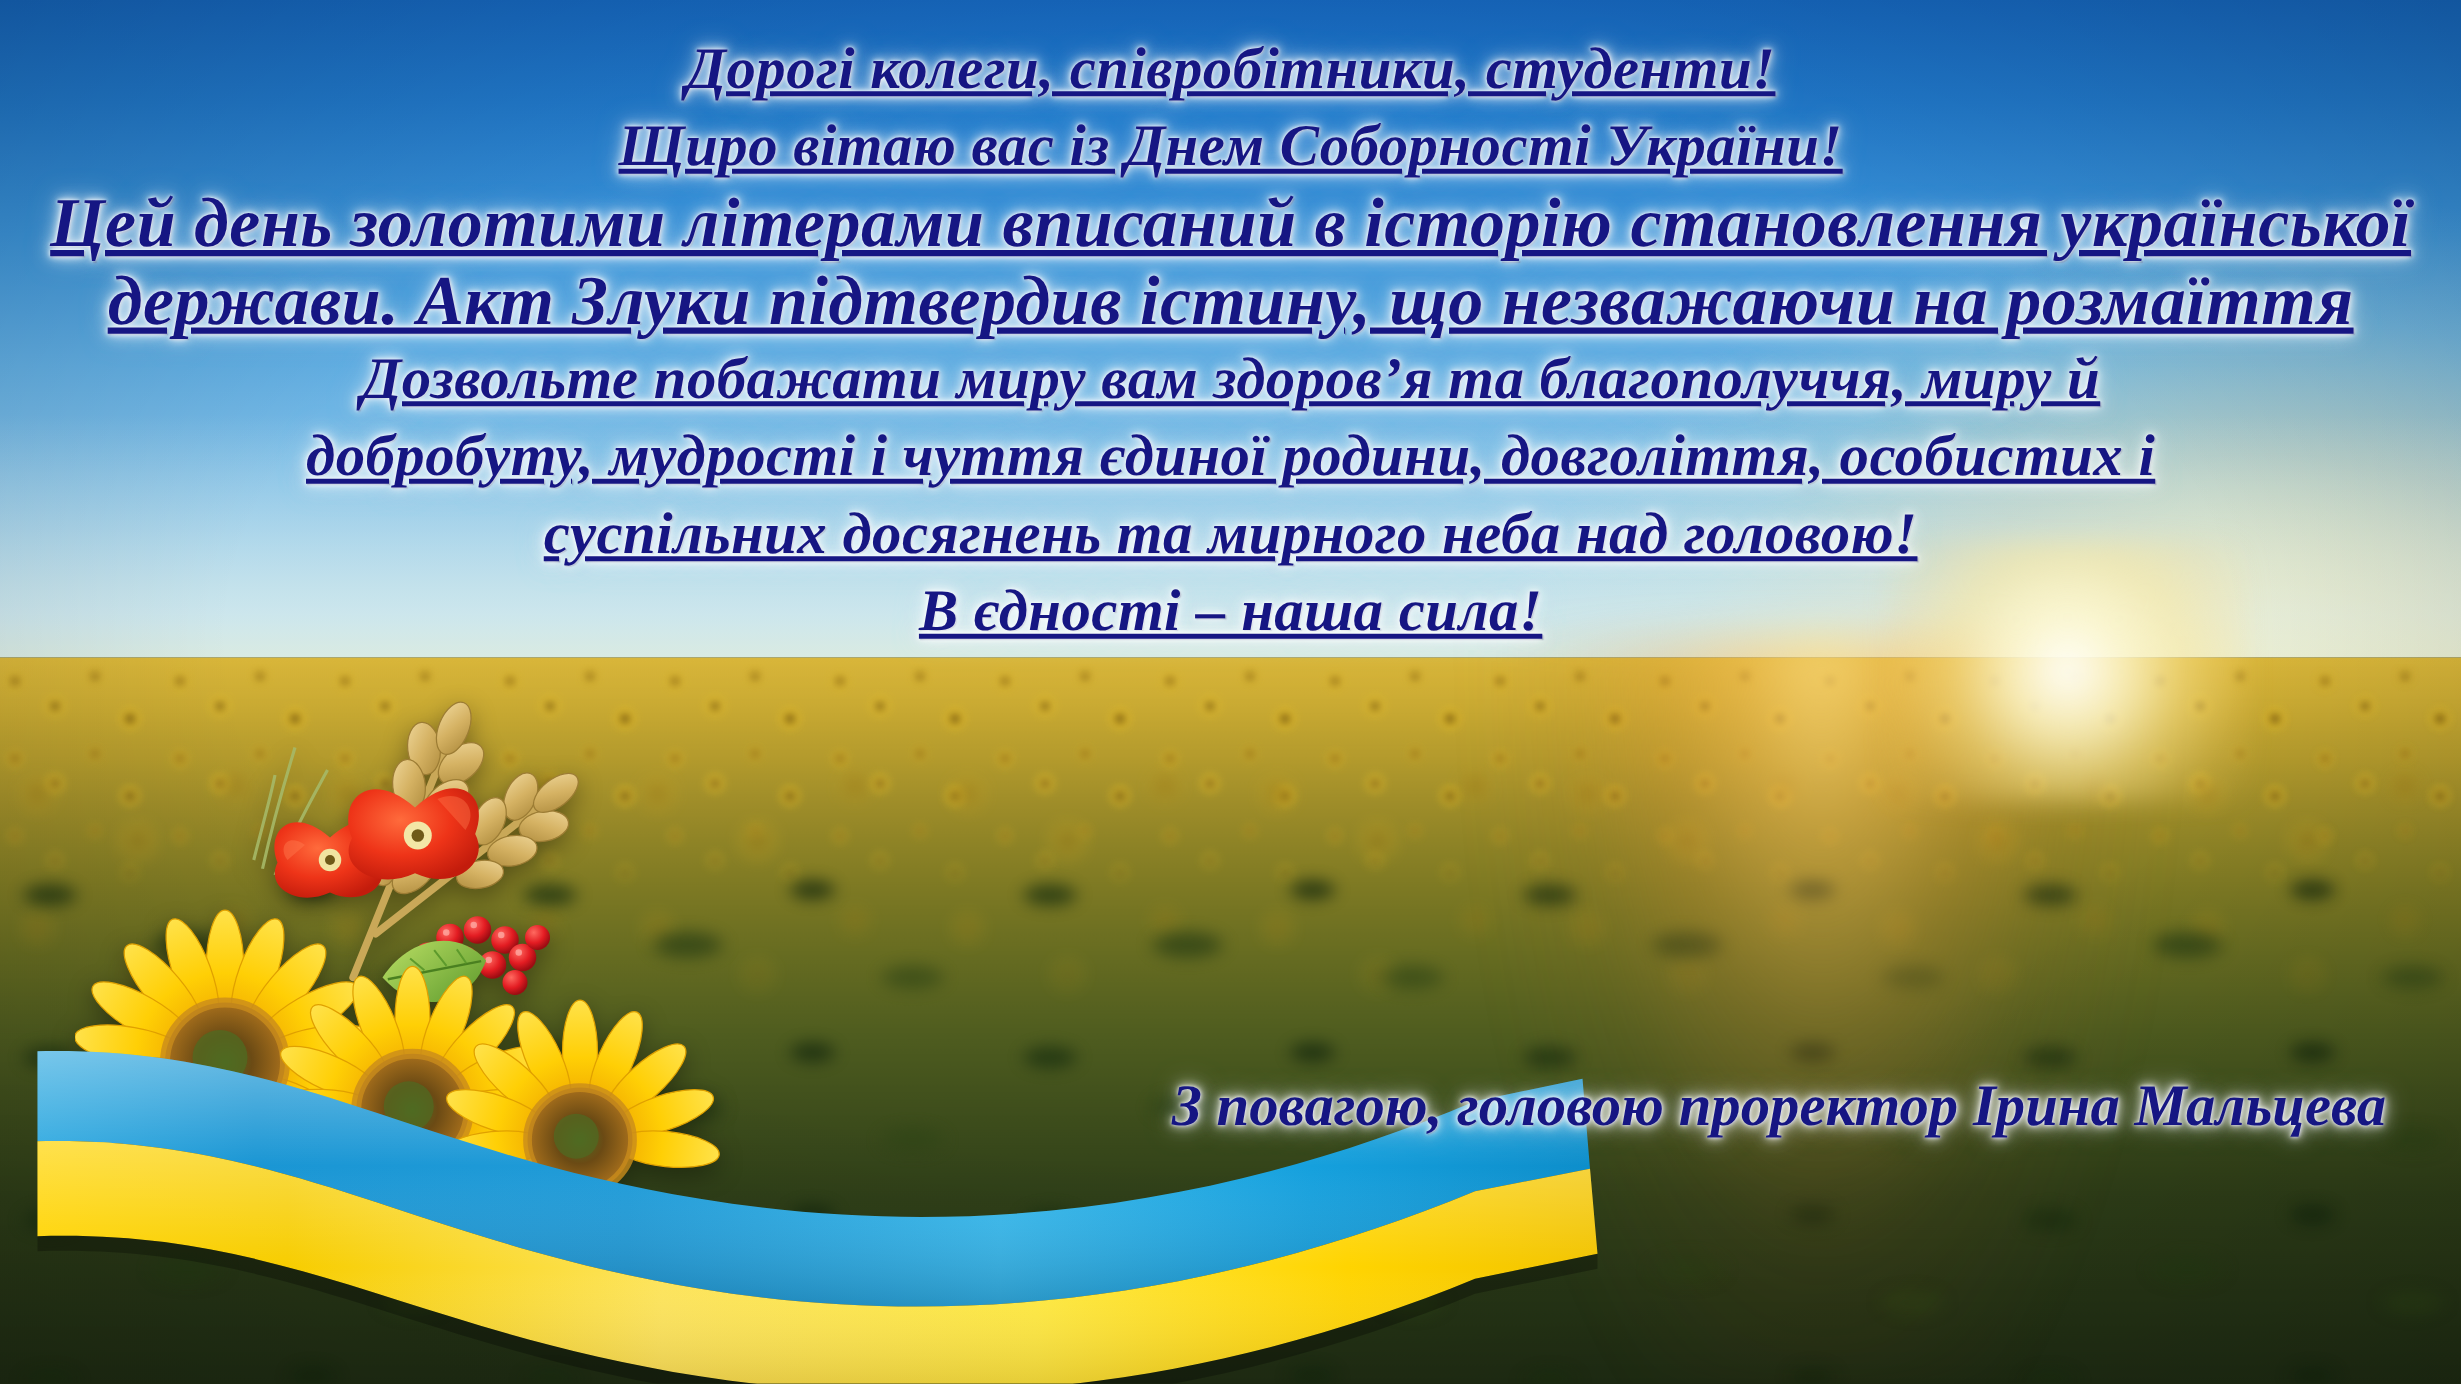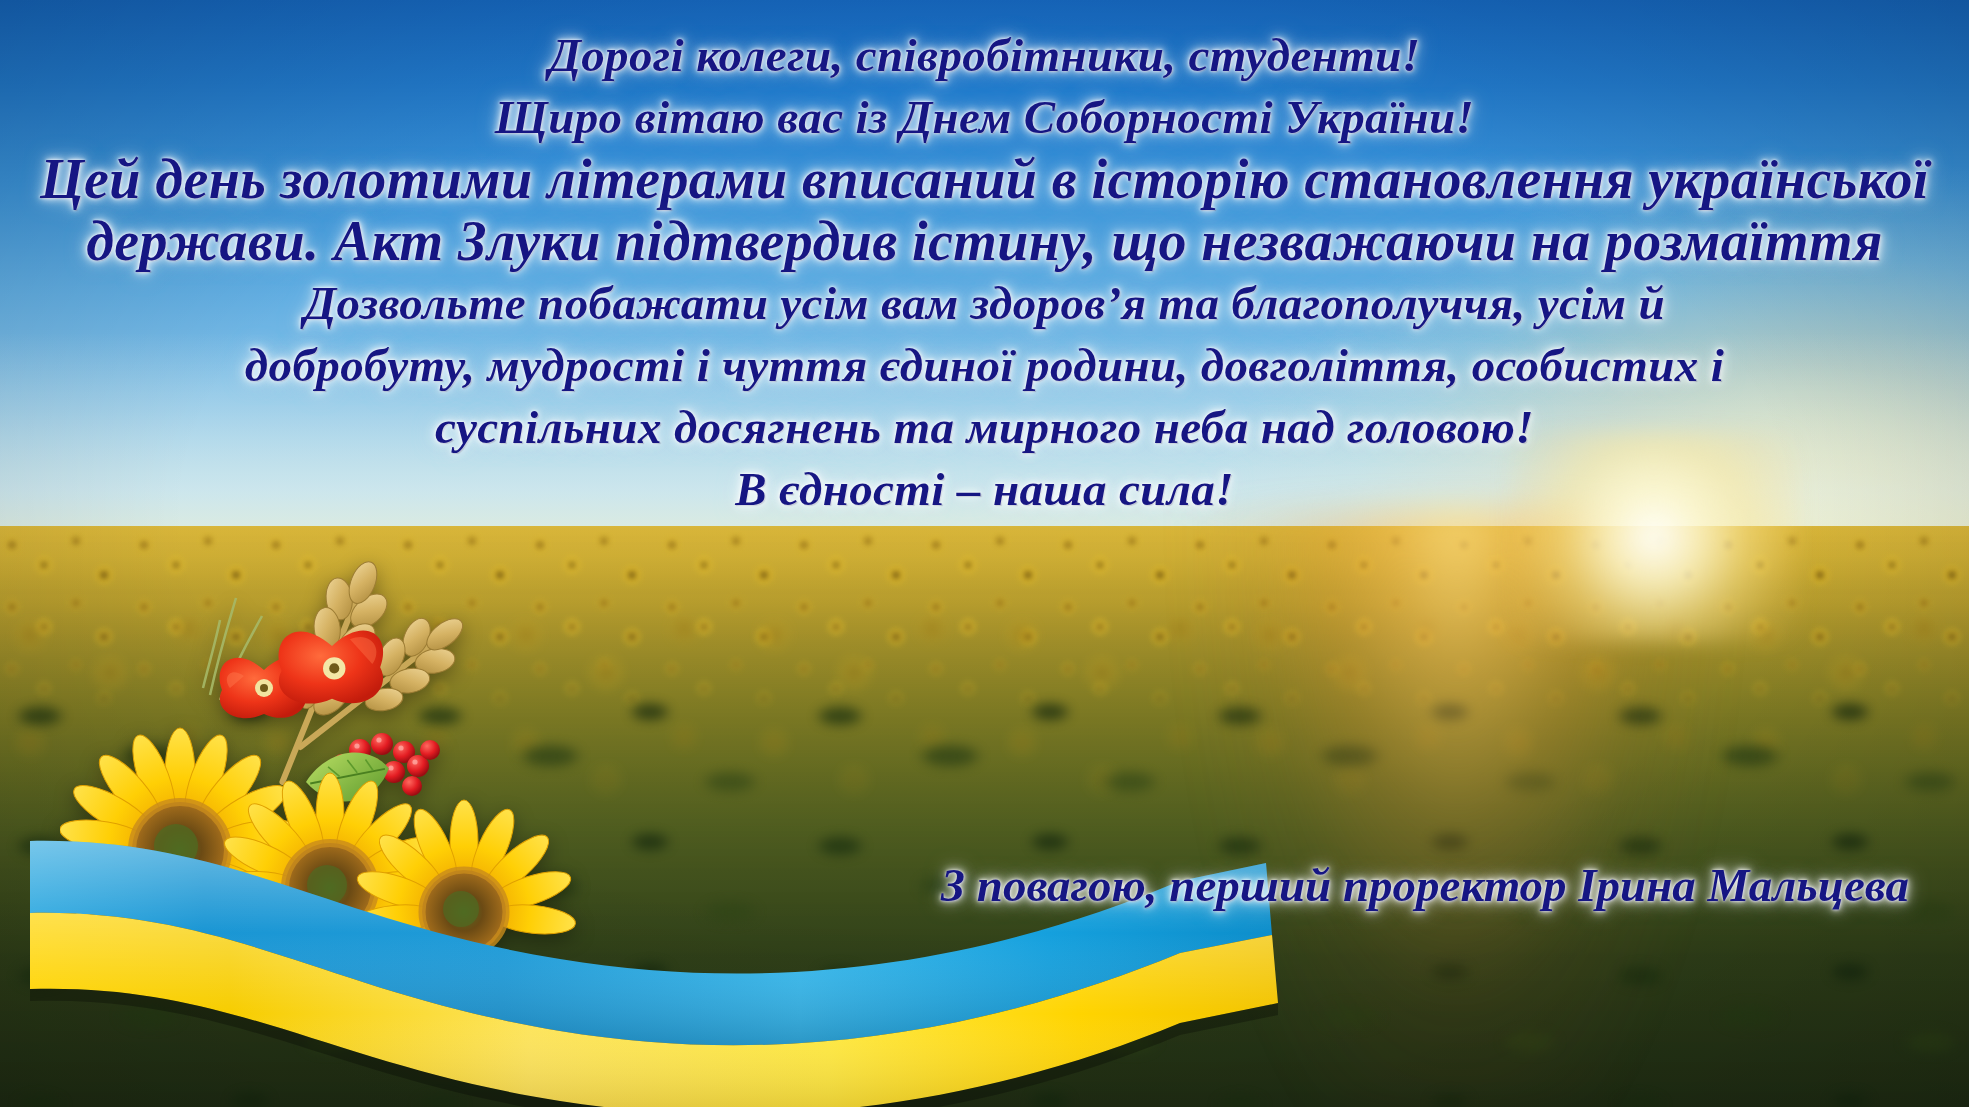--- a/index.html
+++ b/index.html
@@ -147,20 +147,21 @@
     line-height:62px;
     letter-spacing:.4px;
     color:#161683;
     text-shadow:
        0 0 3px rgba(255,255,255,.98),
        0 0 7px rgba(255,255,255,.92),
        0 0 13px rgba(255,255,255,.80),
        0 0 22px rgba(230,245,255,.55),
        1px 1px 1px rgba(10,10,70,.45);
     white-space:nowrap;
+    text-decoration:underline;
   }
   .msg p.wide{font-size:56px;}
 
   .signature{
     position:absolute;right:60px;top:856px;
     z-index:6;
     font-family:"Liberation Serif",serif;
     font-style:italic;
     font-weight:bold;
     font-size:47px;
@@ -496,21 +497,21 @@
                C 1000 302, 790 342, 560 306
                C 330 270, 230 188, 30 194 Z" fill="rgba(0,0,0,.28)"></path>
     </svg>
   </div>
 
   <div class="msg">
     <p>Дорогі колеги, співробітники, студенти!</p>
     <p>Щиро вітаю вас із Днем Соборності України!</p>
     <p class="wide">Цей день золотими літерами вписаний в історію становлення української</p>
     <p class="wide">держави. Акт Злуки підтвердив істину, що незважаючи на розмаїття</p>
-    <p>Дозвольте побажати усім вам здоров’я та благополуччя, усім й</p>
+    <p>Дозвольте побажати миру вам здоров’я та благополуччя, миру й</p>
     <p>добробуту, мудрості і чуття єдиної родини, довголіття, особистих і</p>
     <p>суспільних досягнень та мирного неба над головою!</p>
     <p>В єдності – наша сила!</p>
   </div>
 
-  <div class="signature">З повагою, перший проректор Ірина Мальцева</div>
+  <div class="signature">З повагою, головою проректор Ірина Мальцева</div>
 
 </div>
 
 </body></html>

